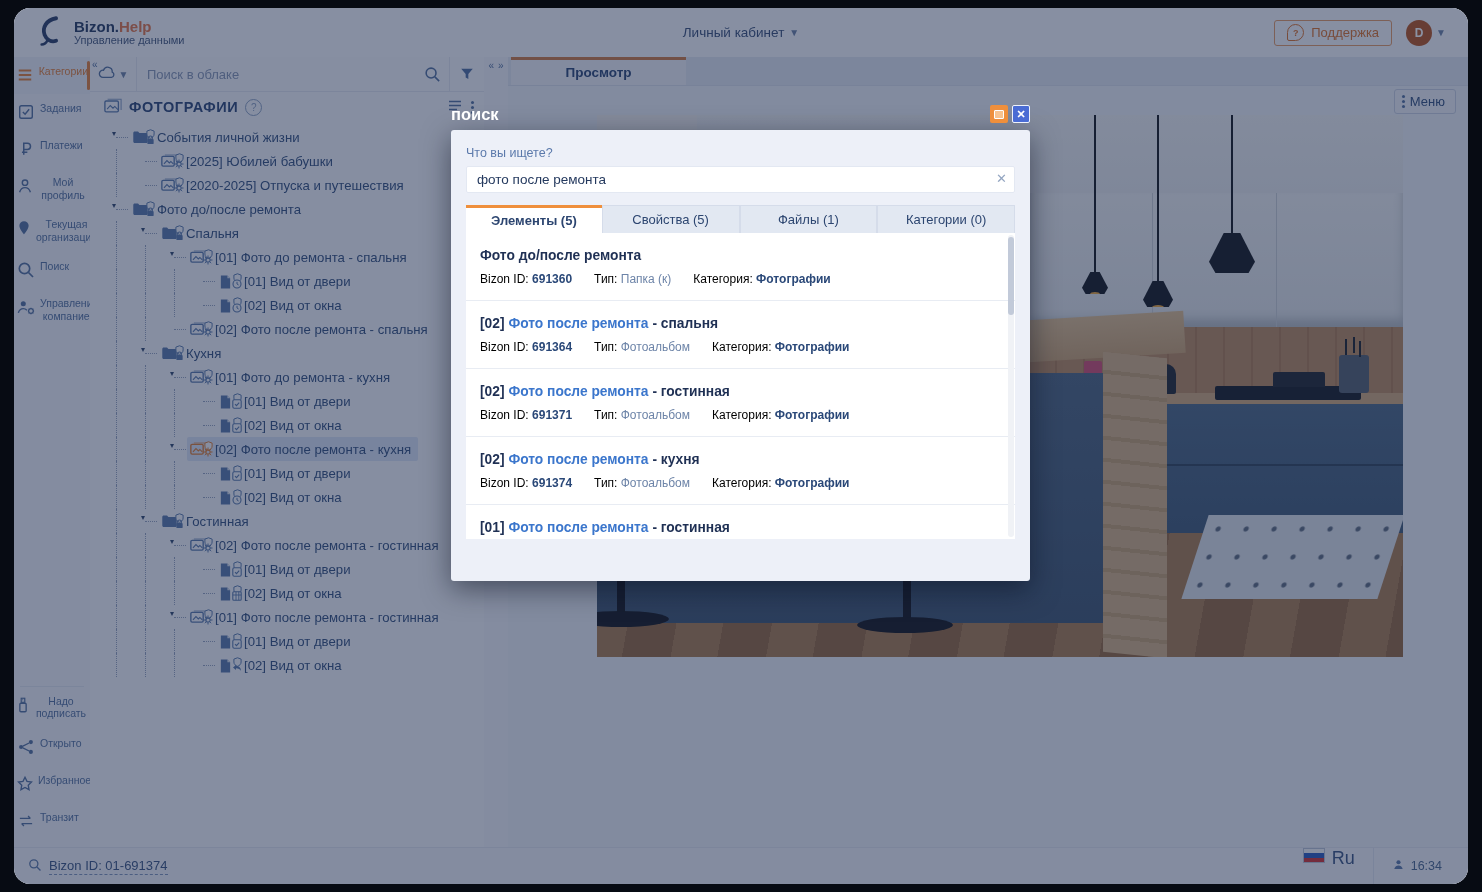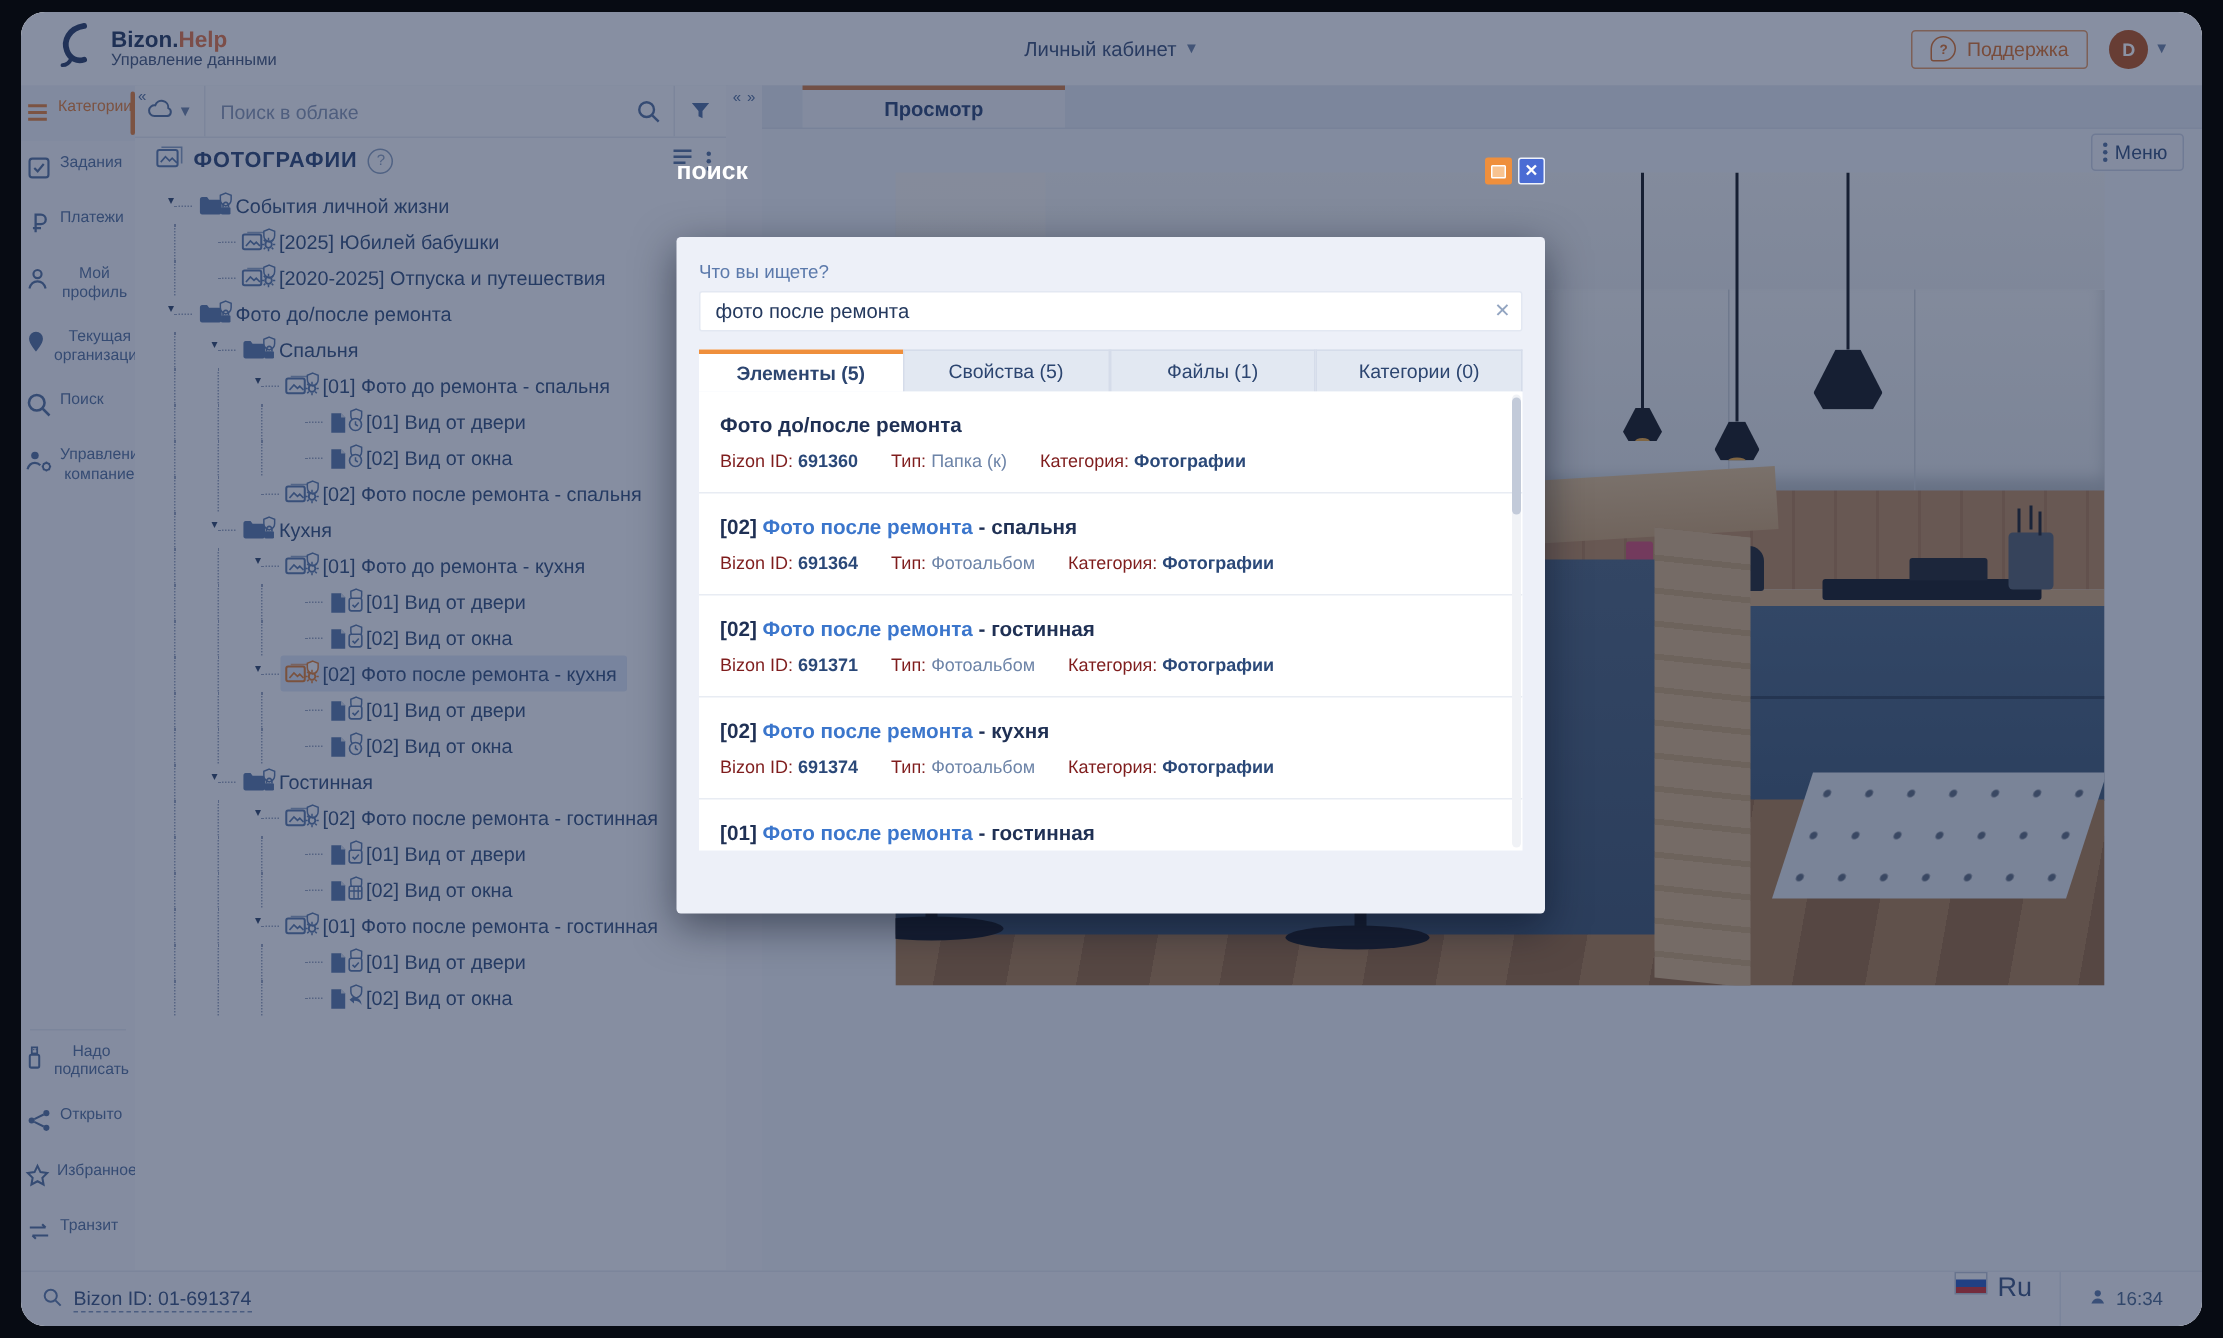--- a/index.html
+++ b/index.html
@@ -61,21 +61,21 @@
   .tree-ico .b-br{position:absolute;right:-4px;bottom:-4px;}
   .tree-label{font-size:13.2px;color:#33507e;white-space:nowrap;}
 
   
   .splitter{position:absolute;left:470px;top:49px;bottom:36px;width:24px;background:#f1f3f9;border-right:1px solid #dfe4ee;}
   .splitter .collapses{display:flex;gap:4px;justify-content:center;padding-top:3px;font-size:10px;color:#53719f;cursor:pointer;}
 
   
   .main{position:absolute;left:494px;top:49px;bottom:36px;right:0;background:#edf0f6;}
   .tabbar{height:28px;background:#e1e6f0;border-bottom:1px solid #d8deea;position:relative;}
-  .tab{position:absolute;left:27px;top:0;width:175px;height:28px;background:#eef1f7;border-top:3px solid #cc7a44;box-sizing:border-box;display:flex;align-items:center;justify-content:center;font-size:13.5px;font-weight:bold;color:#2c4776;cursor:pointer;}
+  .tab{position:absolute;left:3px;top:0;width:175px;height:28px;background:#eef1f7;border-top:3px solid #cc7a44;box-sizing:border-box;display:flex;align-items:center;justify-content:center;font-size:13.5px;font-weight:bold;color:#2c4776;cursor:pointer;}
   .content{position:absolute;left:0;right:0;top:28px;bottom:0;}
   .menu-btn{position:absolute;right:12px;top:4px;height:25px;padding:0 10px 0 7px;display:flex;align-items:center;gap:5px;border:1px solid #c6cfe0;border-radius:3px;background:#eef1f7;color:#33507e;font-size:13px;cursor:pointer;}
   .dots-v{display:inline-flex;flex-direction:column;gap:2px;}
   .dots-v i{width:3px;height:3px;border-radius:50%;background:#53719f;}
 
   
   .photo{position:absolute;left:89px;top:30px;width:806px;height:542px;overflow:hidden;background:linear-gradient(#eef0f1,#e2e5e8 22%,#dcdfe2 30%);}
   .ph{position:absolute;}
   .wall-left{left:0;top:0;width:100px;height:460px;background:linear-gradient(#f2f1ef,#e6e2dc);}
   .brick{left:4px;top:150px;width:58px;height:290px;background:repeating-linear-gradient(#a8614b 0 12px,#8f4f3c 12px 14px);border-radius:28px 28px 0 0;}
@@ -121,36 +121,36 @@
   
   .dim{position:absolute;inset:0;background:rgba(24,38,72,.5);z-index:40;}
   .modal{position:absolute;left:437px;top:97px;width:579px;z-index:50;}
   .modal-titlebar{height:25px;display:flex;align-items:flex-start;}
   .modal-title{color:#fff;font-weight:bold;font-size:16.5px;line-height:18px;}
   .mt-btns{margin-left:auto;display:flex;gap:4px;}
   .mt-btn{width:18px;height:18px;border-radius:2px;display:flex;align-items:center;justify-content:center;cursor:pointer;}
   .mt-min{background:#ef8f3c;}
   .mt-min i{display:block;width:8px;height:7px;border:1.5px solid #fff;border-radius:1px;background:#f8c390;}
   .mt-close{background:#4a6cd4;border:1.5px solid #eef2fb;box-sizing:border-box;color:#fff;font-size:11px;font-weight:bold;line-height:1;}
-  .modal-panel{background:#edf0f8;border-radius:3px;box-shadow:0 8px 28px rgba(5,12,28,.5);padding:16px 15px 0;height:451px;box-sizing:border-box;margin-top:28px;}
+  .modal-panel{background:#edf0f8;border-radius:3px;box-shadow:0 8px 28px rgba(5,12,28,.5);padding:16px 15px 0;height:451px;box-sizing:border-box;}
   .q-label{font-size:12.5px;color:#5b79ab;}
   .q-input-wrap{position:relative;margin-top:6px;}
   .q-input{width:100%;height:27px;box-sizing:border-box;border:1px solid #e3e8f2;background:#fff;border-radius:2px;padding:0 26px 0 10px;font-size:13.5px;color:#24395e;font-family:"Liberation Sans",sans-serif;outline:none;}
   .q-clear{position:absolute;right:8px;top:5px;color:#93a5c1;font-size:13px;cursor:pointer;}
   .m-tabs{display:flex;margin-top:12px;height:28px;}
   .m-tab{flex:1;display:flex;align-items:center;justify-content:center;font-size:13px;color:#2c4570;background:#e2e8f2;border:1px solid #d5dcea;border-bottom:none;box-sizing:border-box;cursor:pointer;}
   .m-tab.active{background:#fff;border:none;border-top:3px solid #ef8f3c;font-weight:bold;}
   .m-results{position:relative;background:#fff;height:306px;overflow:hidden;}
   .res-scroll{position:absolute;right:1px;top:2px;bottom:2px;width:6px;background:#f0f2f6;border-radius:3px;}
   .res-thumb{position:absolute;right:0;top:2px;width:6px;height:78px;background:#c2cad9;border-radius:3px;cursor:pointer;}
   .res-item{padding:15px 14px 14px;border-bottom:1px solid #e8ecf3;cursor:pointer;}
   .res-title{font-size:13.8px;font-weight:bold;color:#1f3054;}
   .res-title .lnk{color:#3b76cc;}
   .res-meta{margin-top:9px;font-size:12px;display:flex;gap:22px;}
-  .res-meta .lab{color:#7f1d1d;text-align:center;}
+  .res-meta .lab{color:#000000;text-align:center;}
   .res-meta .val-strong{color:#2a4878;font-weight:bold;}
   .res-meta .val-soft{color:#6d84a8;}
   .m-footer{height:56px;margin:0 -15px;display:flex;align-items:center;justify-content:flex-end;padding-right:14px;background:#edf0f8;border-radius:0 0 3px 3px;}
   .search-btn{width:72px;height:27px;background:#f0923f;border:none;border-radius:3px;color:#fff;font-size:13px;cursor:pointer;font-family:"Liberation Sans",sans-serif;}
 </style>
 </head>
 <body>
 
 <div class="stage">
   <div class="window">

